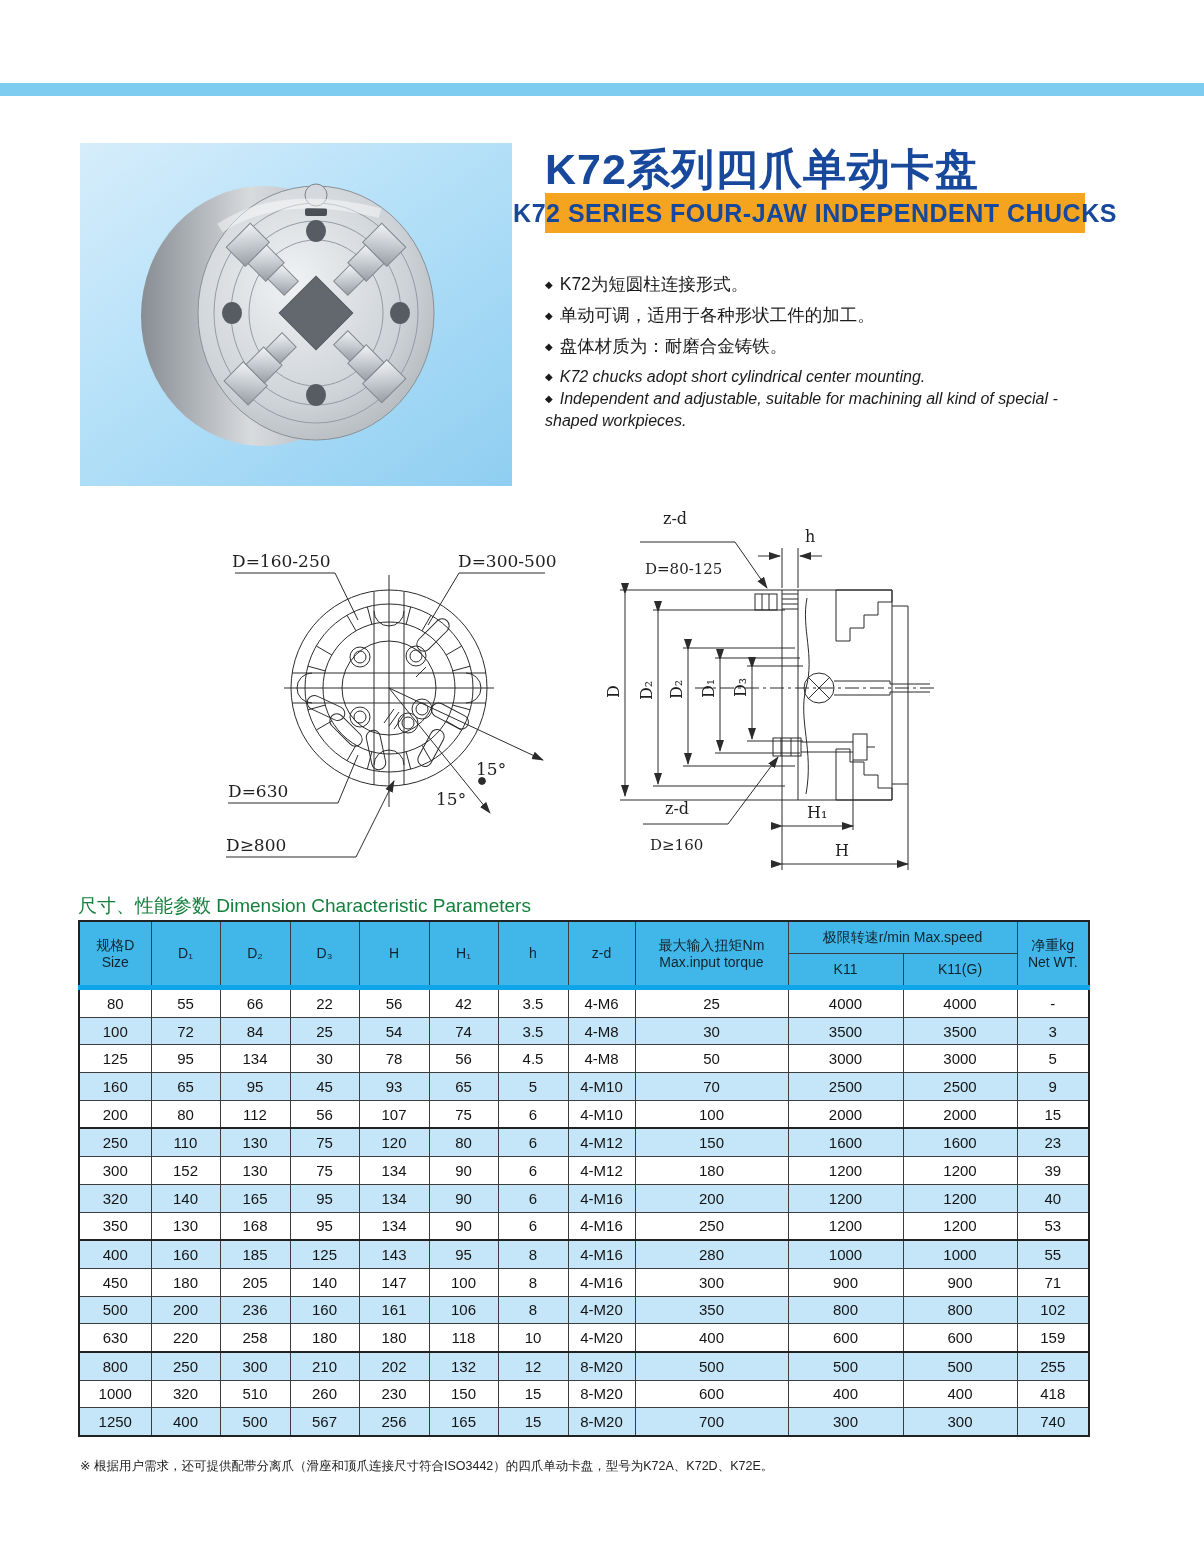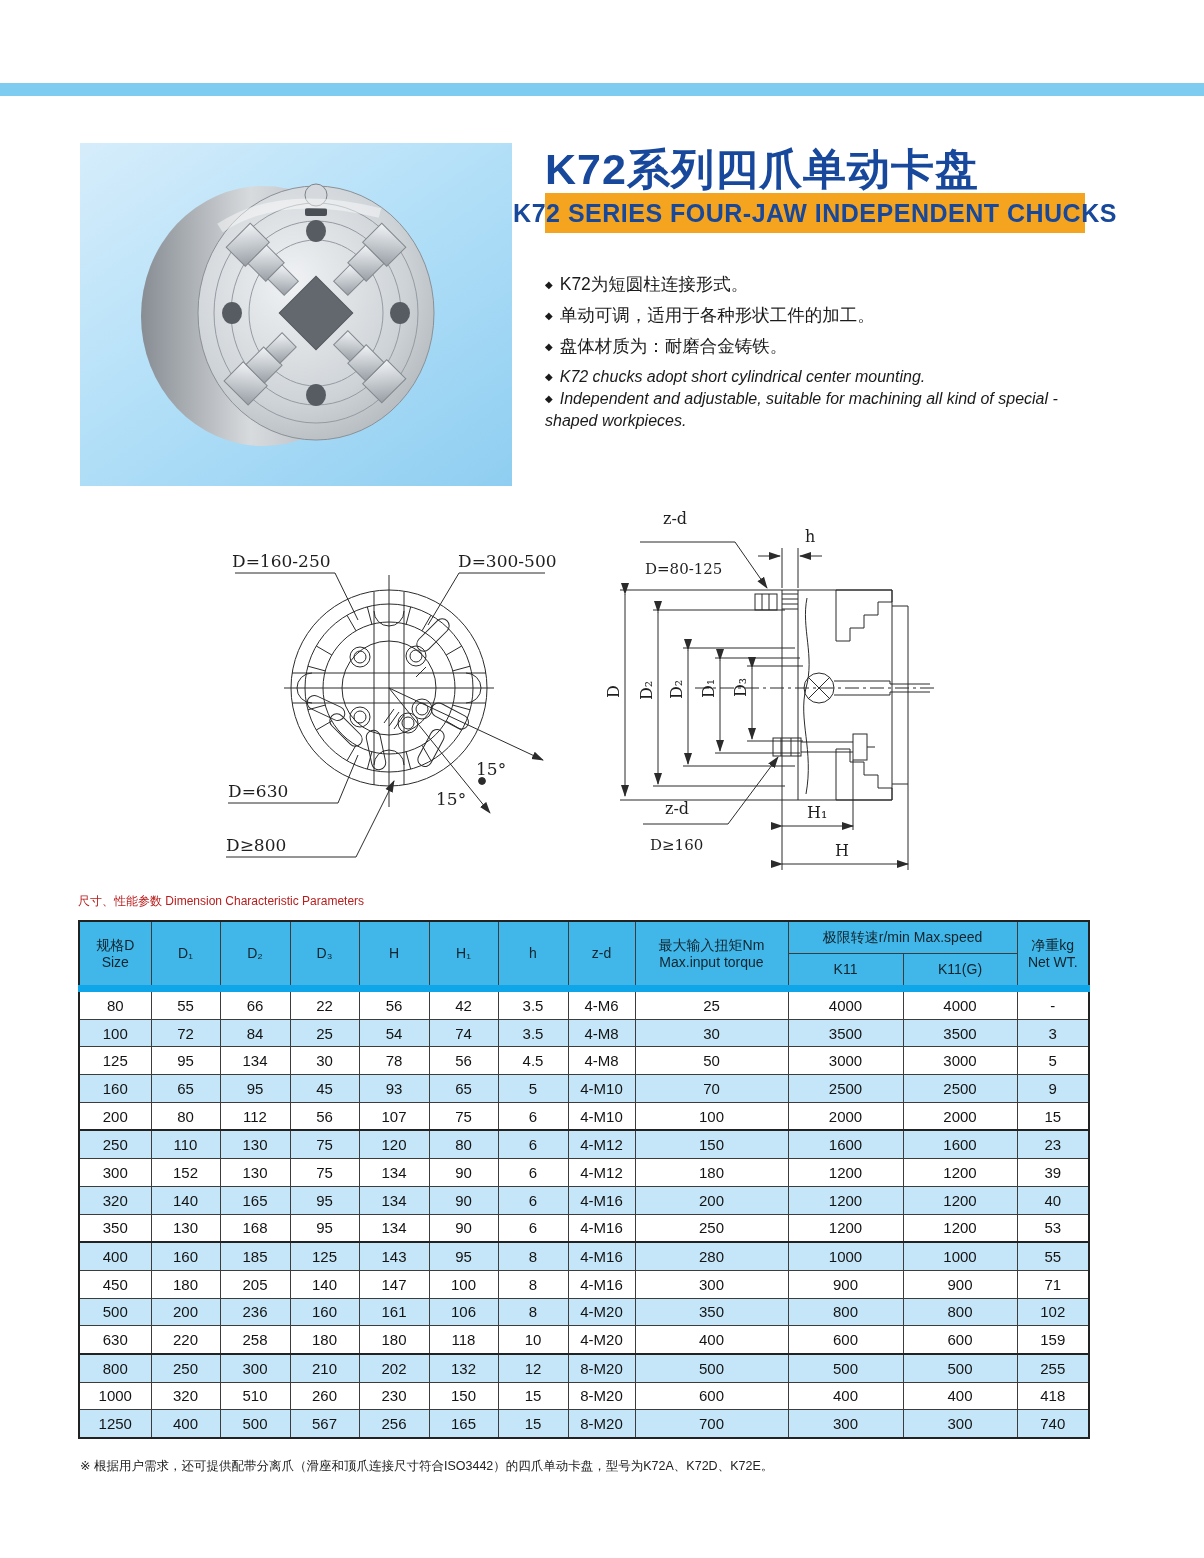--- a/index.html
+++ b/index.html
@@ -24,30 +24,30 @@
     color:#17489b;font-size:25px;font-weight:600;letter-spacing:0.5px;white-space:nowrap;
   }
   .bullets-cn{left:545px;top:269px;width:560px;font-size:17.5px;line-height:30px;color:#1a1a1a;}
   .bullets-en{left:545px;top:366px;width:556px;font-size:16px;line-height:22px;color:#1a1a1a;font-style:italic;}
   .bullet{display:block;}
   .diamond{font-size:10px;vertical-align:2px;margin-right:7px;color:#1a1a1a;}
   .drawing{position:absolute;}
   .draw-front{left:188px;top:515px;}
   .draw-section{left:595px;top:498px;}
   svg text{font-family:"DejaVu Serif","DejaVu Sans",serif;fill:#1f1f1f;}
-  .table-title{left:78px;top:893px;font-size:12px;color:#b91c1c;white-space:nowrap;}
+  .table-title{left:78px;top:893px;font-size:19px;color:#15803d;white-space:nowrap;}
   .spec-table-wrap{left:78px;top:920px;}
   table.spec{border-collapse:collapse;table-layout:fixed;width:1010px;border:2px solid #222;}
   table.spec th,table.spec td{
     border:1px solid #3c3c3c;text-align:center;vertical-align:middle;
     padding:0;font-weight:normal;
   }
   table.spec th{background:#41b6e8;font-size:14px;line-height:17px;height:31px;color:#10242e;}
   table.spec thead tr:first-child th{border-bottom-width:1px;}
-  table.spec thead{border-bottom:7px solid #0ea5e9;}
+  table.spec thead{border-bottom:5px solid #0ea5e9;}
   table.spec td{height:26.7px;font-size:15px;color:#141414;background:#ffffff;}
   table.spec tr.alt td{background:#c5e6f8;}
   table.spec tr.thick td{border-bottom:2px solid #222;}
   .hdr-line{display:block;}
   .footnotes{left:80px;top:1458px;width:1060px;font-size:12.5px;line-height:16.5px;color:#222;}
   .footnote-en{padding-left:19px;}
 </style>
 </head>
 <body>
 

